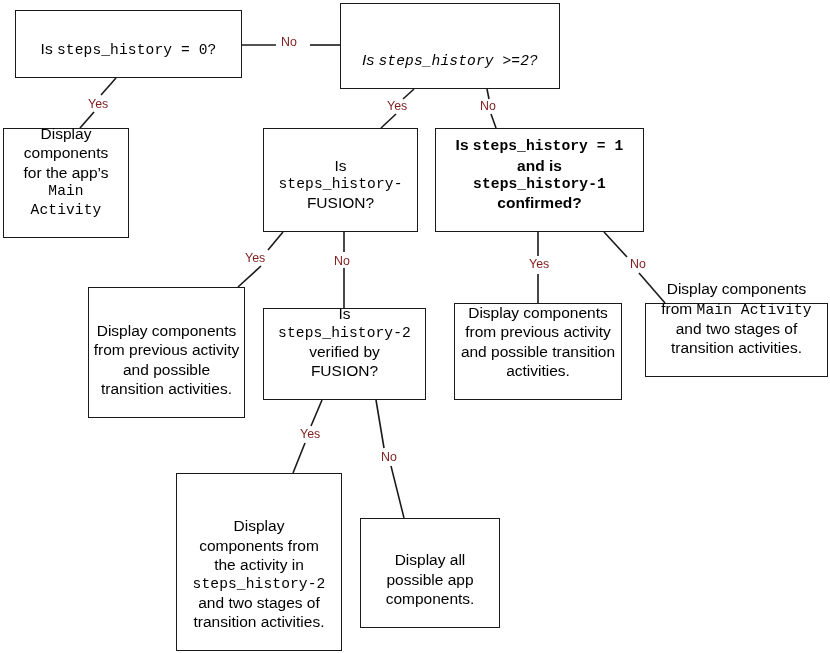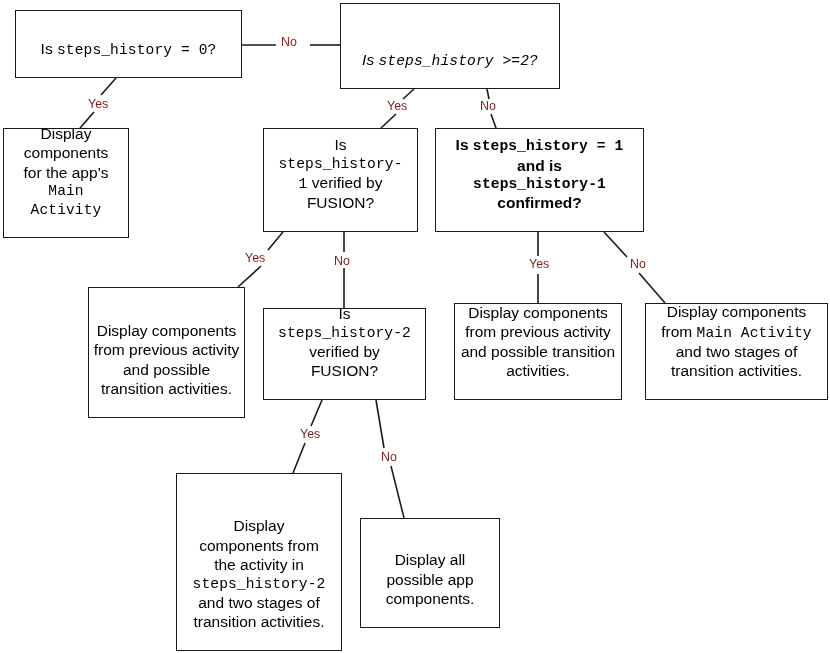--- a/index.html
+++ b/index.html
@@ -58,21 +58,21 @@
   }
   
   #n-root        { left: 15px;  top: 10px;  width: 227px; height: 68px; }
   #n-ge2         { left: 340px; top: 3px;   width: 220px; height: 86px; font-style: italic; }
   #n-main-act    { left: 3px;   top: 128px; width: 126px; height: 110px; }
   #n-sh1-fusion  { left: 263px; top: 128px; width: 155px; height: 104px; }
   #n-sh-eq1      { left: 435px; top: 128px; width: 209px; height: 104px; font-weight: bold; }
   #n-prev-act-1  { left: 88px;  top: 287px; width: 157px; height: 131px; }
   #n-sh2-fusion  { left: 263px; top: 308px; width: 163px; height: 92px; }
   #n-prev-act-2  { left: 454px; top: 303px; width: 168px; height: 97px; }
-  #n-main-act-2  { left: 645px; top: 303px; width: 183px; height: 97px; }
+  #n-main-act-2  { left: 645px; top: 303px; width: 183px; height: 74px; }
   #n-sh2-act     { left: 176px; top: 473px; width: 166px; height: 178px; }
   #n-all-comp    { left: 360px; top: 518px; width: 140px; height: 110px; }
   
   #lbl-root-no      { left: 279px; top: 36px; }
   #lbl-root-yes     { left: 86px;  top: 98px; }
   #lbl-ge2-yes      { left: 385px; top: 100px; }
   #lbl-ge2-no       { left: 478px; top: 100px; }
   #lbl-f1-yes       { left: 243px; top: 252px; }
   #lbl-f1-no        { left: 332px; top: 255px; }
   #lbl-e1-yes       { left: 527px; top: 258px; }
@@ -139,21 +139,20 @@
       <div>for the app’s</div>
       <div class="mono">Main</div>
       <div class="mono">Activity</div>
     </div>
   </div>
 
   <div class="node" id="n-sh1-fusion">
     <div class="txt">
       <div>Is</div>
       <div class="mono">steps_history-</div>
-      <div><span class="mono">1</span><span> verified by</span></div>
       <div>FUSION?</div>
     </div>
   </div>
 
   <div class="node" id="n-sh-eq1">
     <div class="txt">
       <div><span>Is </span><span class="mono">steps_history = 1</span></div>
       <div>and is</div>
       <div class="mono">steps_history-1</div>
       <div>confirmed?</div>

